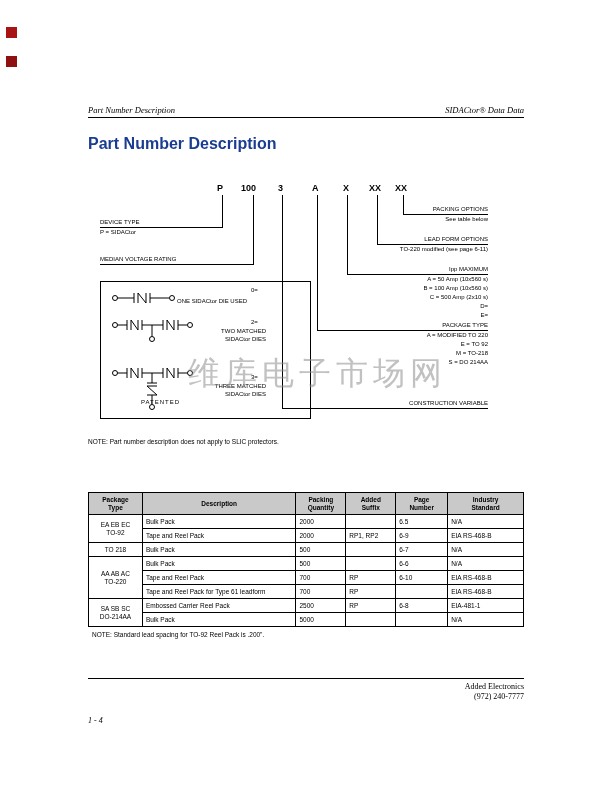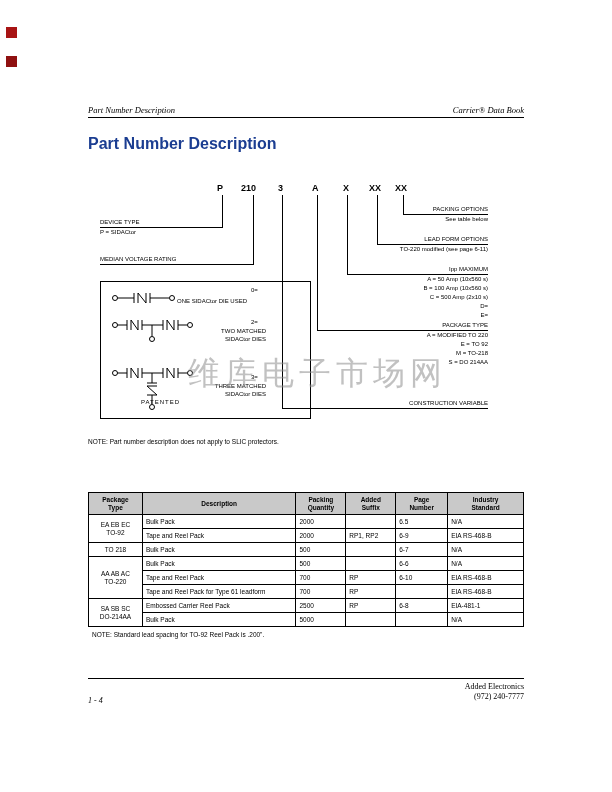--- a/index.html
+++ b/index.html
@@ -51,29 +51,29 @@
   .foot{position:absolute;font:8px "Liberation Serif",serif;}
   .foot-right{text-align:right;line-height:10px;}
 </style>
 </head>
 <body>
 
 <div class="stamp s1"></div>
 <div class="stamp s2"></div>
 
 <div class="runhead" style="left:88px;">Part Number Description</div>
-<div class="runhead" style="right:88px;">Carrier® Data Book</div>
+<div class="runhead" style="right:88px;">SIDACtor® Data Data</div>
 <div class="rule" style="top:117px;"></div>
 
 <div class="page-title">Part Number Description</div>
 
 <div id="diagram">
 
   <span class="seg" style="left:129px;">P</span>
-  <span class="seg" style="left:153px;">210</span>
+  <span class="seg" style="left:153px;">100</span>
   <span class="seg" style="left:190px;">3</span>
   <span class="seg" style="left:224px;">A</span>
   <span class="seg" style="left:255px;">X</span>
   <span class="seg" style="left:281px;">XX</span>
   <span class="seg" style="left:307px;">XX</span>
 
   <div class="vline" style="left:134px;top:12px;height:32px;"></div>
   <div class="vline" style="left:165px;top:12px;height:69px;"></div>
   <div class="vline" style="left:194px;top:12px;height:213px;"></div>
   <div class="vline" style="left:229px;top:12px;height:135px;"></div>
@@ -291,17 +291,17 @@
       <td></td>
       <td></td>
       <td>N/A</td>
     </tr>
   </tbody>
 </table>
 
 <div class="note" style="left:92px;top:631px;">NOTE: Standard lead spacing for TO-92 Reel Pack is .200".</div>
 
 <div class="rule" style="top:678px;"></div>
-<div class="foot" style="left:88px;top:696px;font-style:italic;">1 - 4</div>
+<div class="foot" style="left:88px;top:716px;font-style:italic;">1 - 4</div>
 <div class="foot foot-right" style="right:88px;top:682px;">
   <div>Added Electronics</div>
   <div>(972) 240-7777</div>
 </div>
 
 </body></html>

